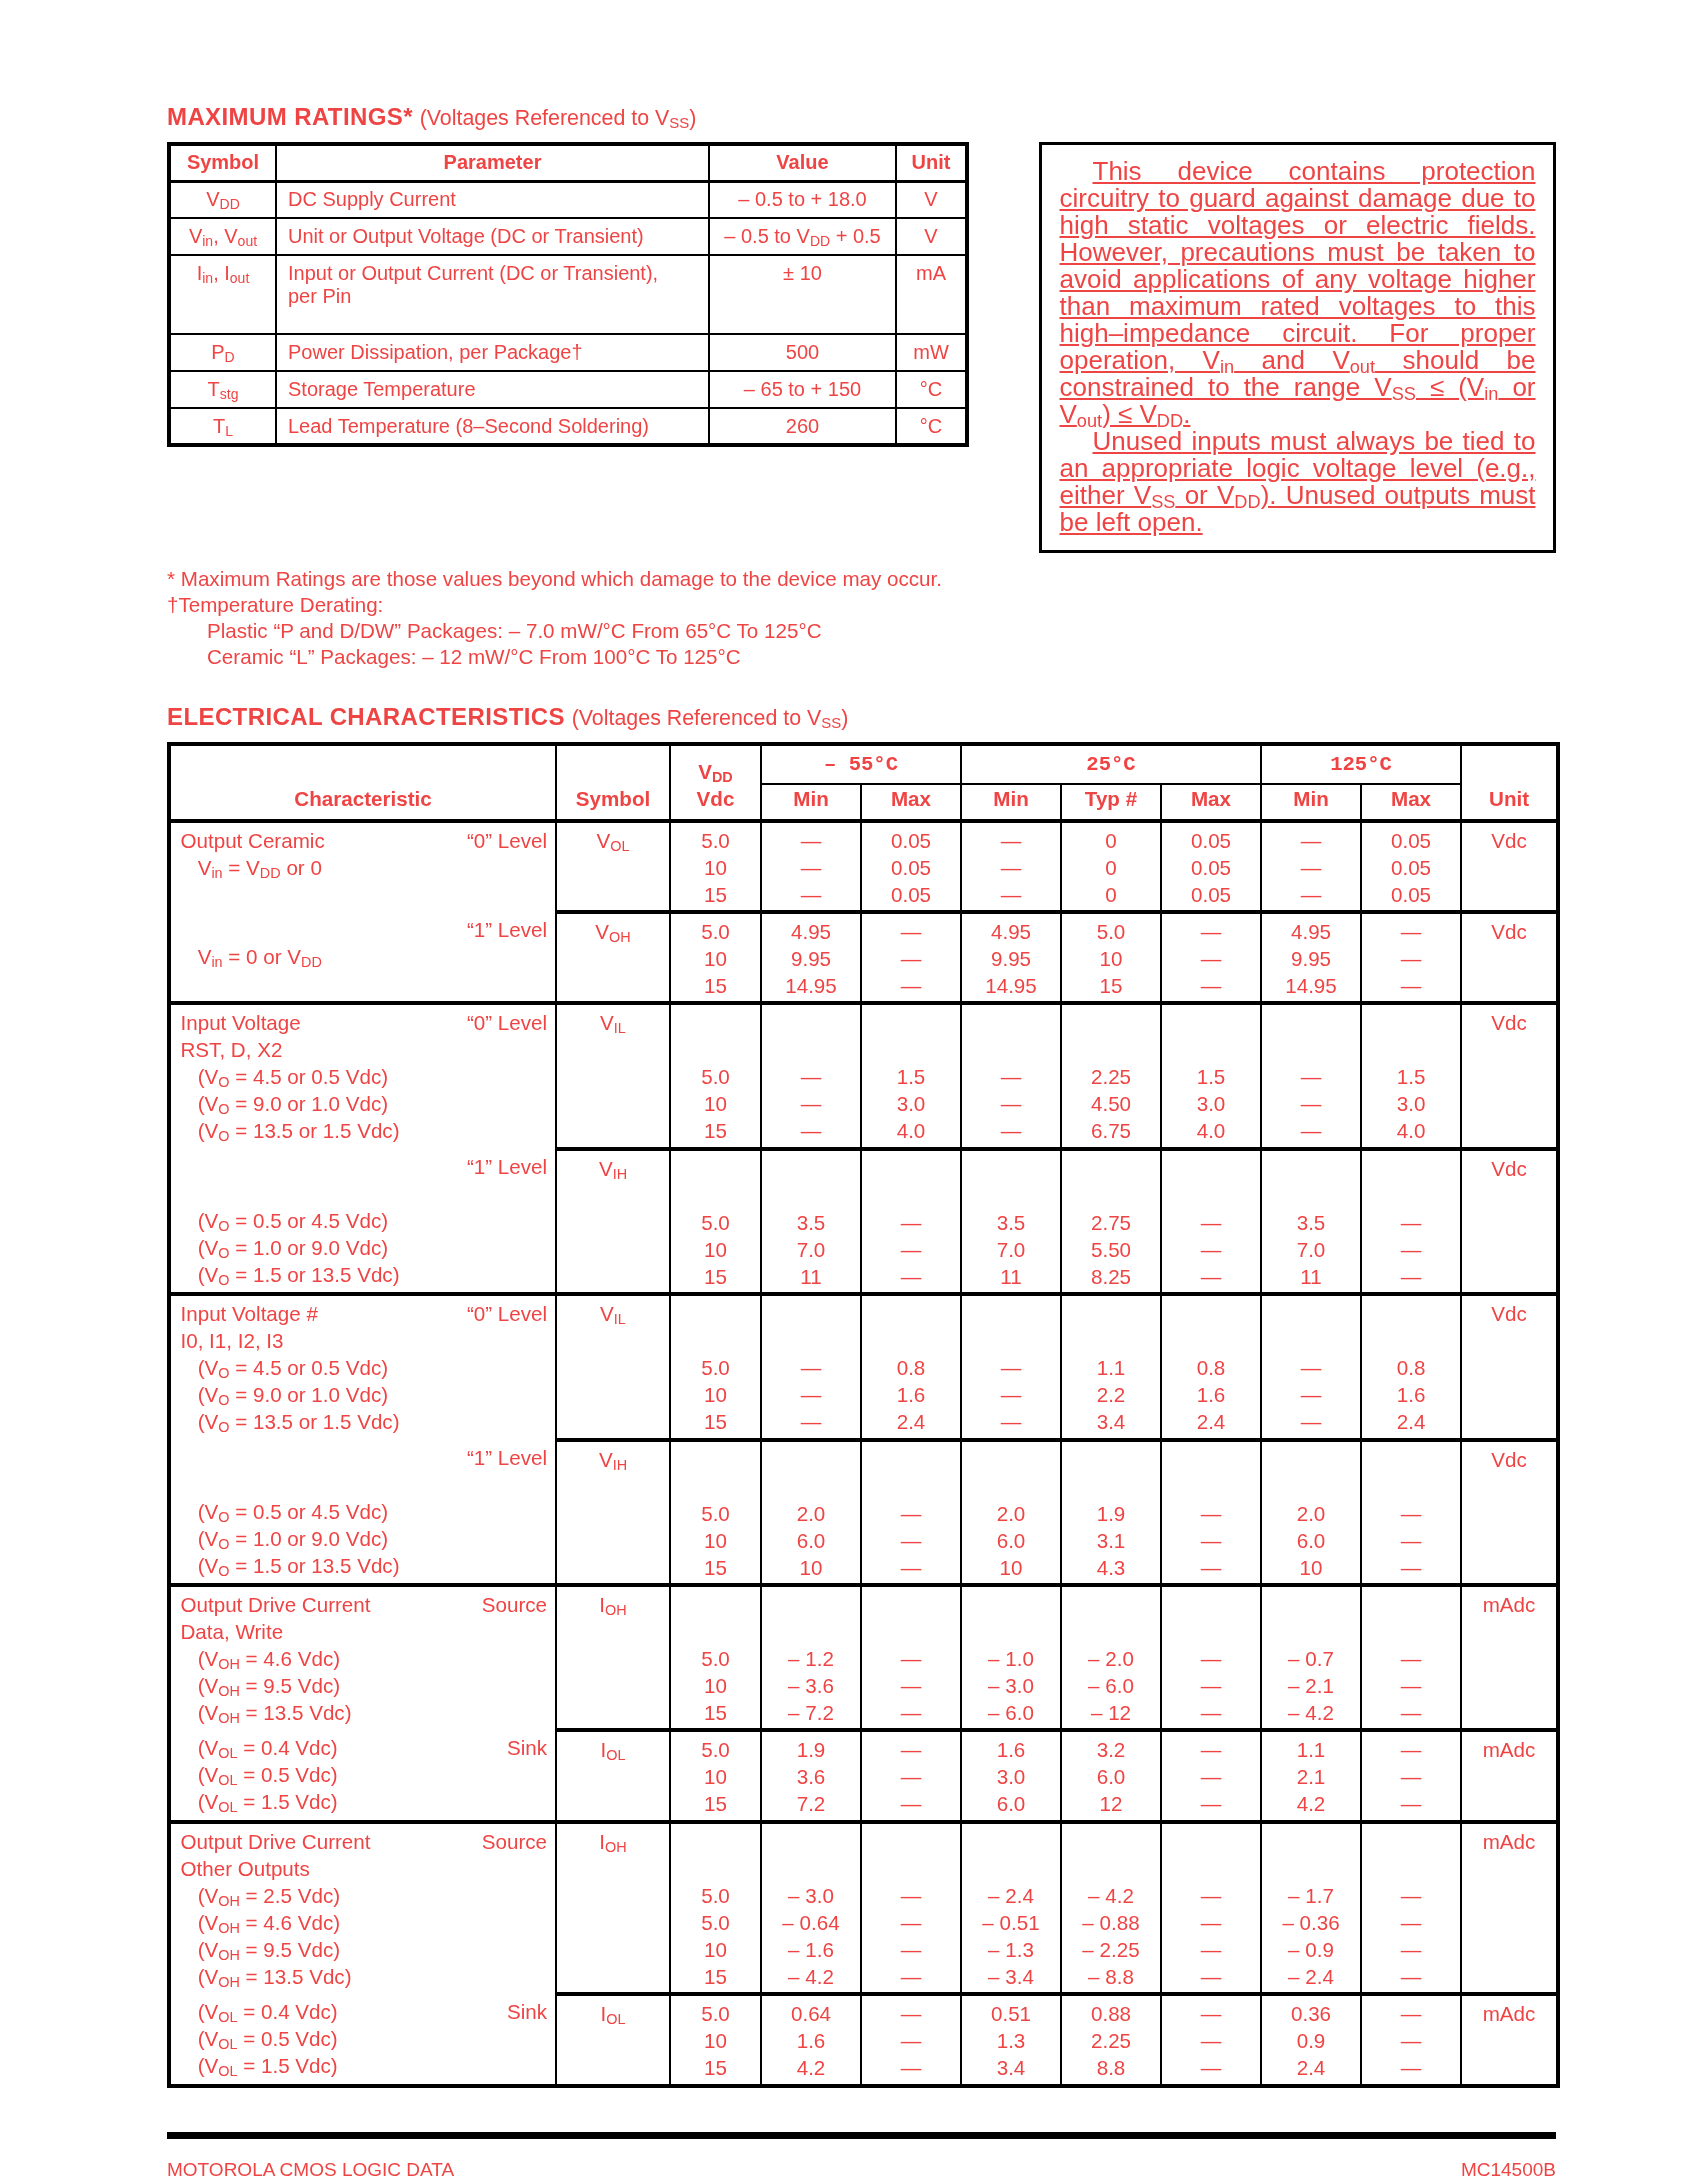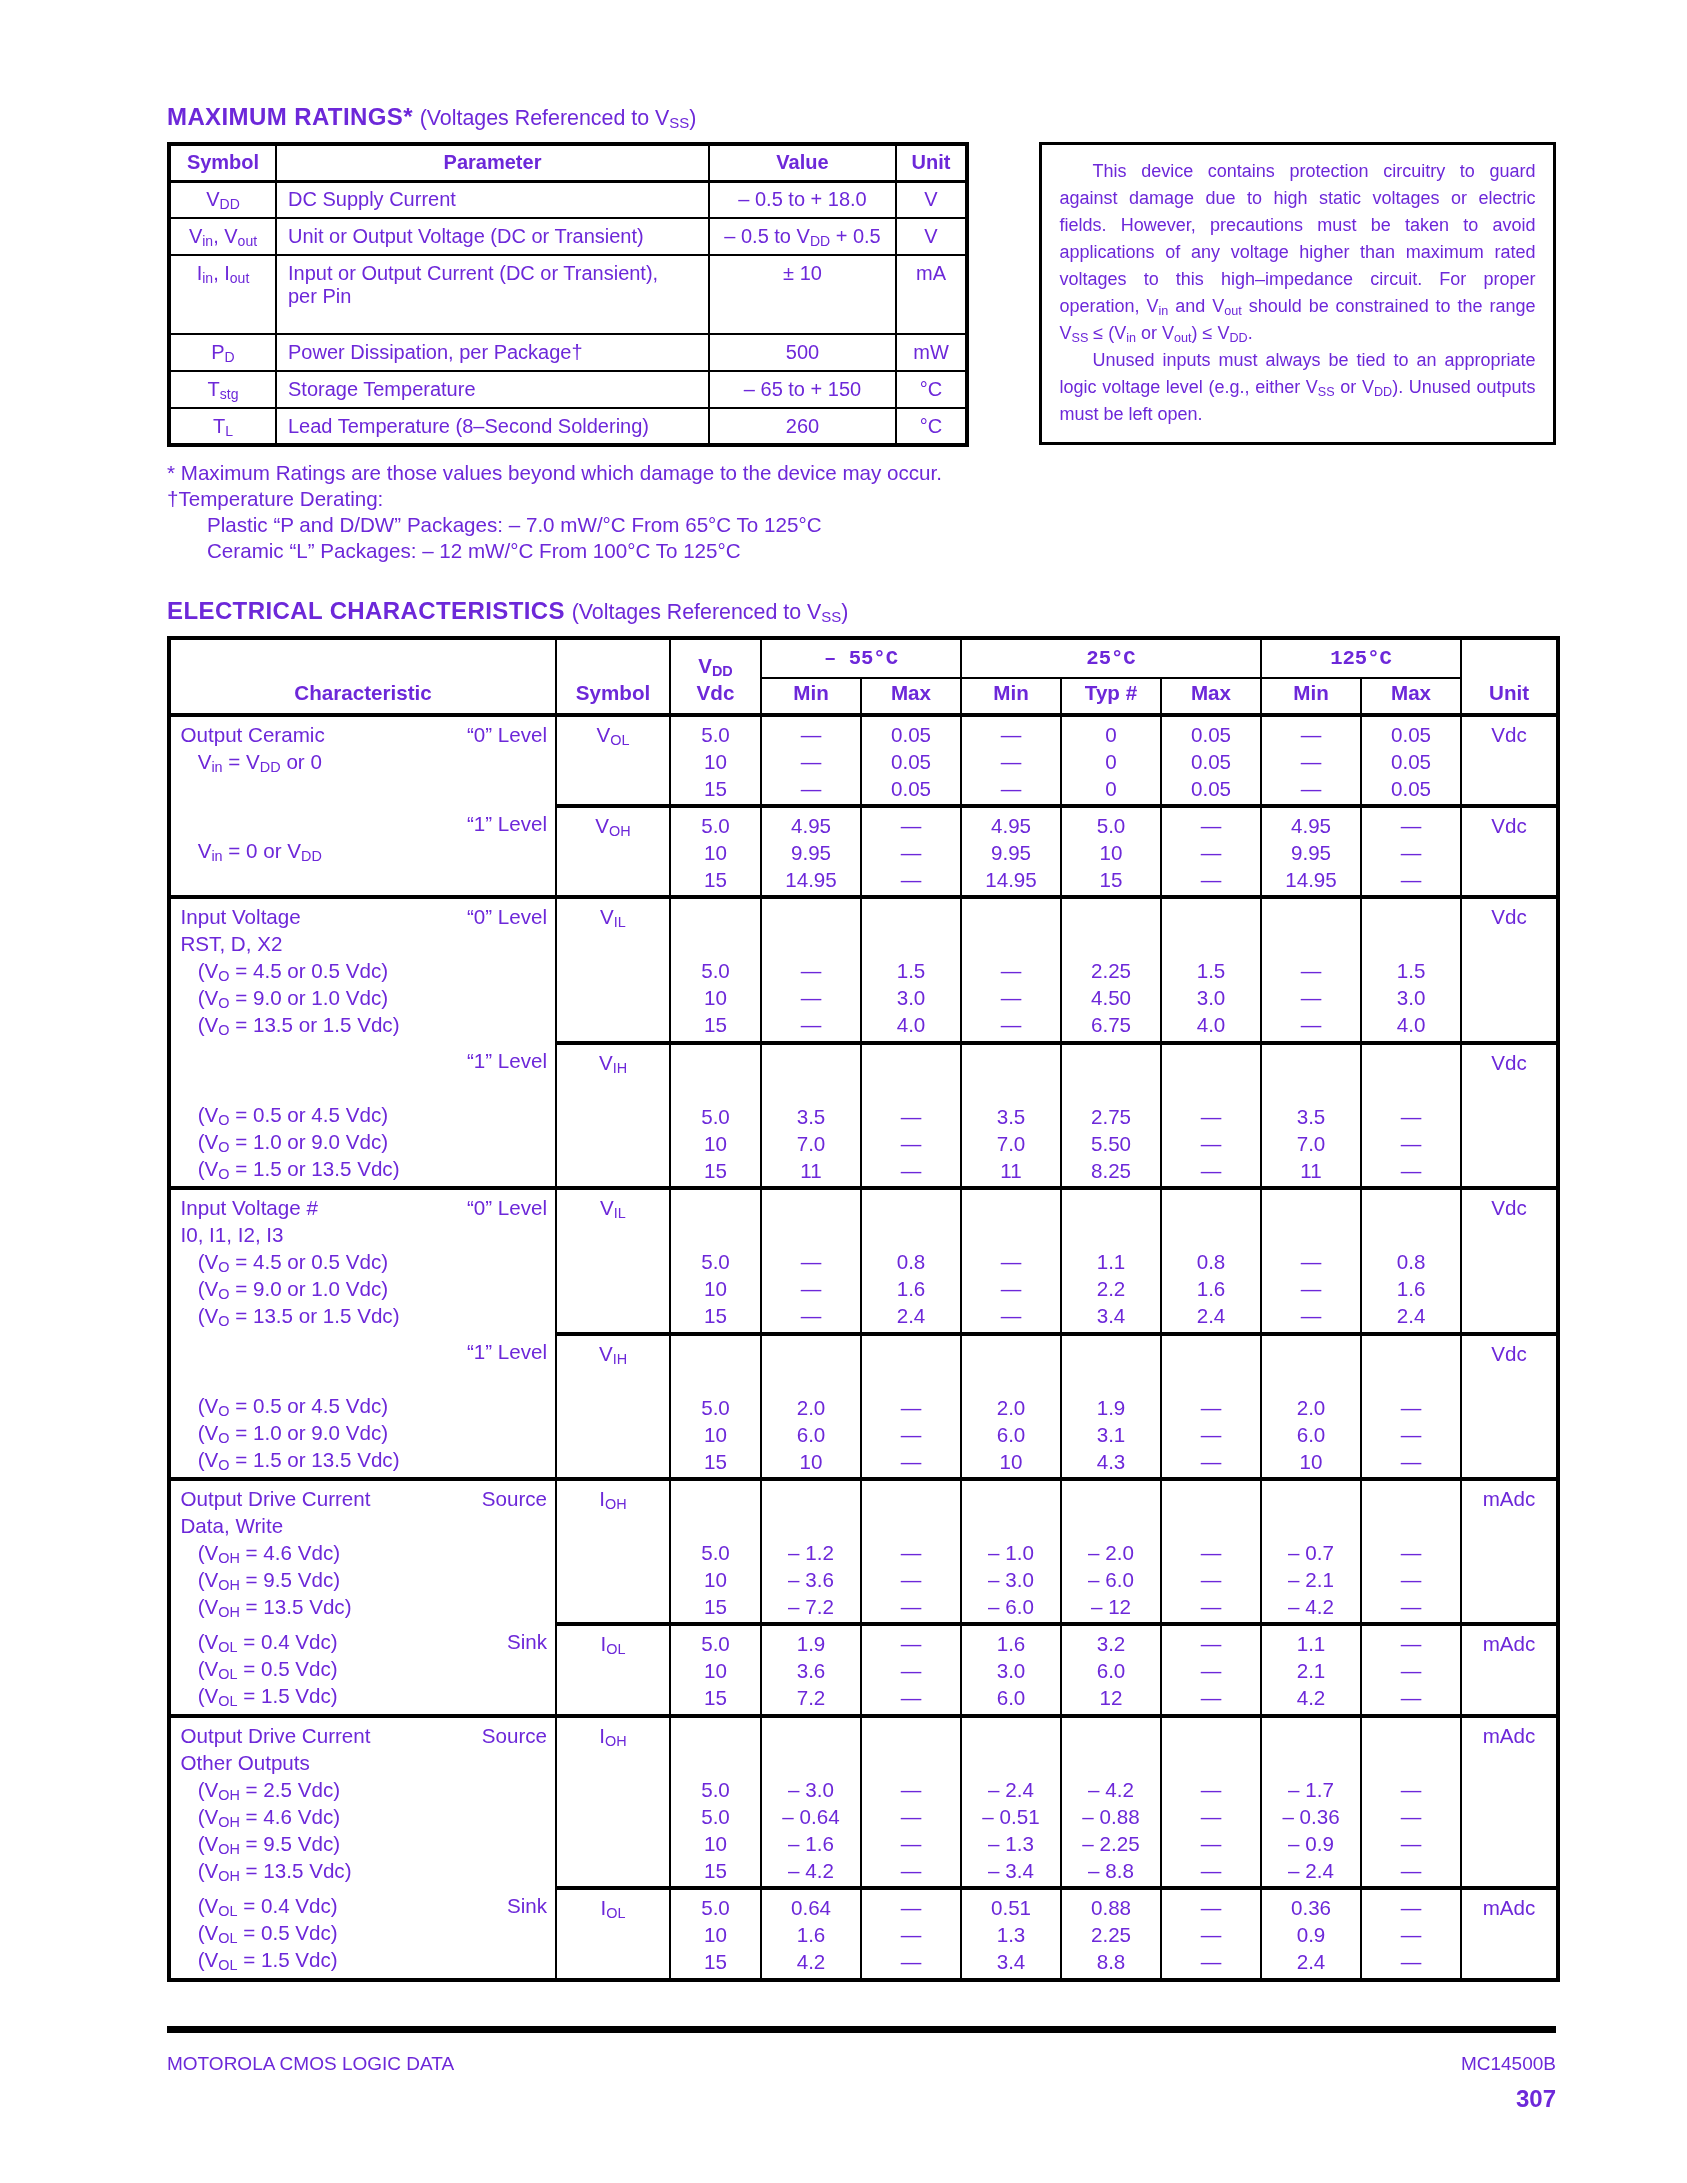--- a/index.html
+++ b/index.html
@@ -1,18 +1,18 @@
 <!DOCTYPE html>
 <html style="font-size:12.7px"><head>
 <meta charset="utf-8">
 <style>
   * { margin:0; padding:0; box-sizing:border-box; }
   html,body { background:#fff; }
   .page {
-    width:1687px; height:2183px; background:#ffffff; color:#6d28d9;
+    width:1687px; height:2183px; background:#ffffff; color:#ef4444;
     font-family:"Liberation Sans", sans-serif; position:relative; overflow:hidden;
   }
   .content { padding:103px 131px 0 167px; }
   sub { font-size:0.7em; vertical-align:-0.22em; line-height:0; }
 
   
   .sec-title { font-size:24px; margin-bottom:11px; }
   .sec-title .tb { font-weight:bold; letter-spacing:0.4px; }
   .sec-title .ts { font-weight:normal; font-size:21.4px; }
 
@@ -22,21 +22,21 @@
   table.mr { border-collapse:collapse; table-layout:fixed; width:798px;
              font-size:20px; border:4px solid #000; }
   table.mr td { border:2px solid #000; text-align:center; vertical-align:middle;
                 padding:3.2px 4.8px; height:37px; }
   table.mr tr.mrh td { font-weight:bold; border-bottom:3.2px solid #000; }
   table.mr td.par { text-align:left; padding-left:11px; }
   table.mr td.val, table.mr td.unit { white-space:nowrap; }
   table.mr tr.tall td { height:79px; vertical-align:top; padding-top:6.4px; }
 
   .protection { width:520px; border:3.2px solid #000; padding:12.7px 17.5px 14.3px 17.5px;
-                font-size:18px; line-height:27px; text-align:justify; }
+                font-size:26px; line-height:27px; text-align:justify;text-decoration:underline; }
   .protection p { text-indent:33px; }
 
   
   .mr-notes { margin-top:12.7px; font-size:20.6px; line-height:26px; }
   .mr-notes .ind { padding-left:40px; }
 
   .ec-gap { margin-top:33px; }
 
   
   table.ec { border-collapse:collapse; table-layout:fixed; width:1389px;

